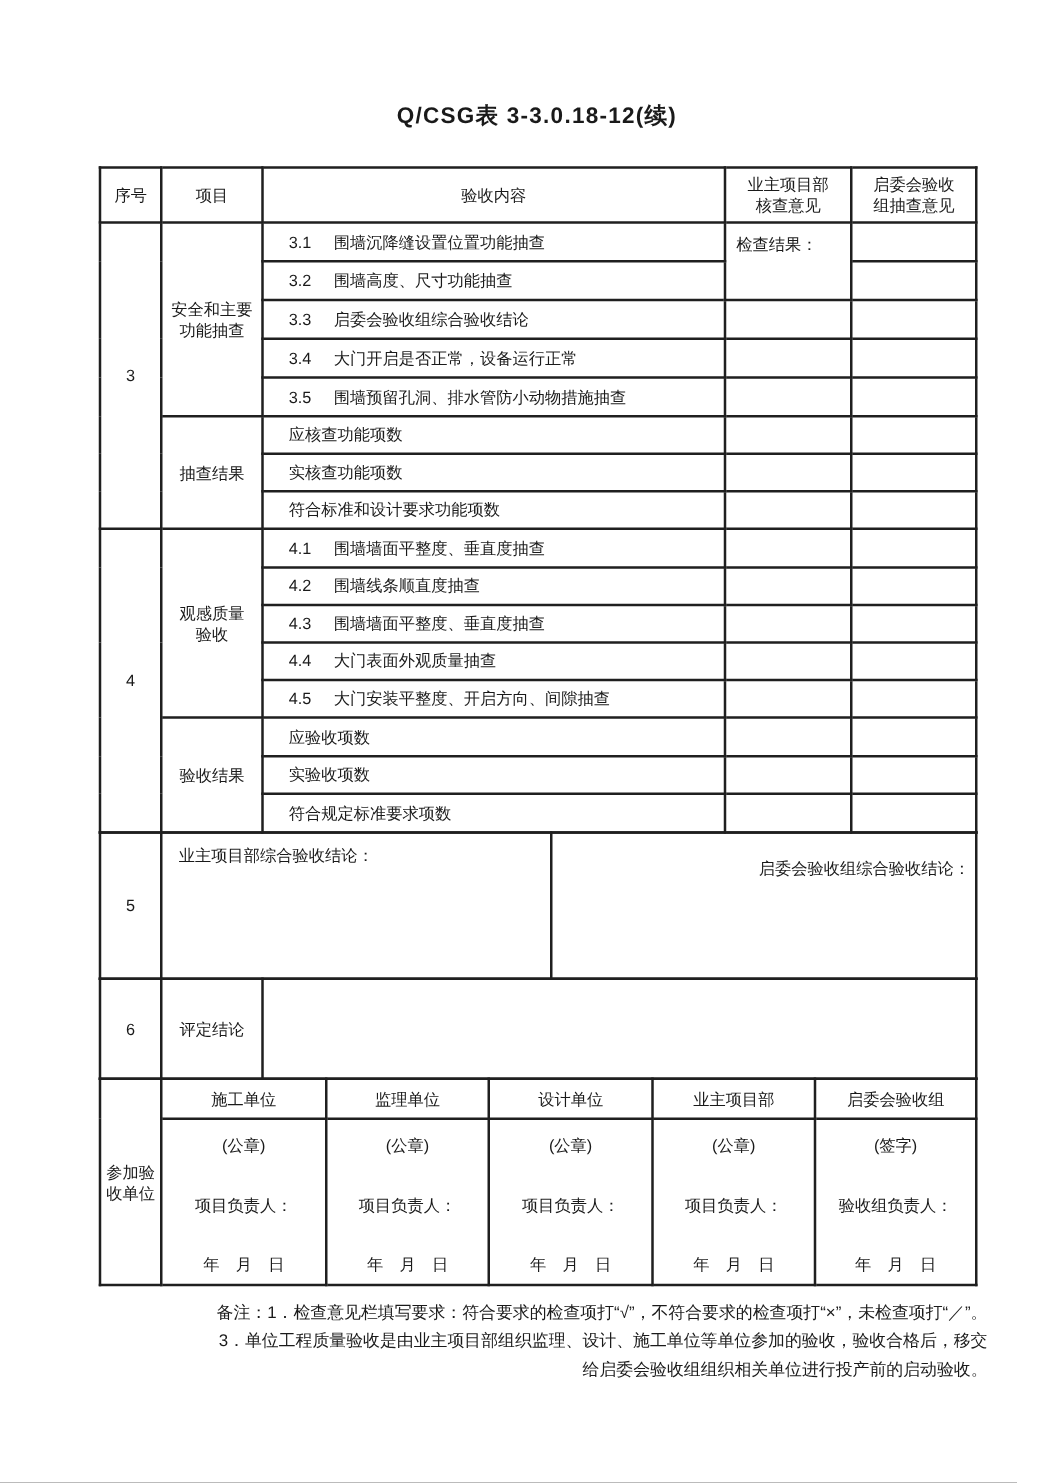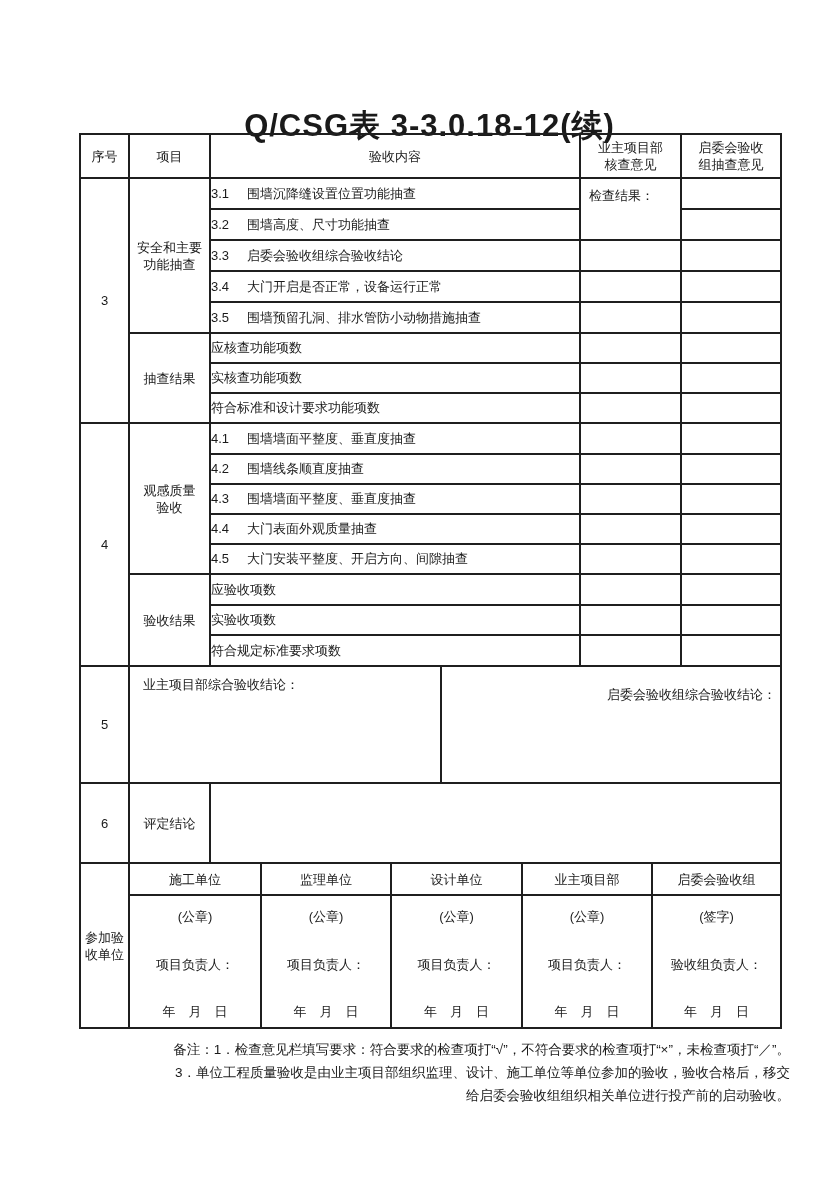--- a/index.html
+++ b/index.html
@@ -2,33 +2,33 @@
 <html><head>
 <meta charset="utf-8">
 <style>
   html,body { margin:0; padding:0; background:#888; }
   .page {
     position:relative; width:838px; height:1186px; margin:0 auto;
     background:#ffffff; color:#1a1a1a;
     font-family:"Liberation Sans","DejaVu Sans",sans-serif;
   }
   .title {
-    position:absolute; left:79px; top:105px; width:701px;
-    text-align:center; font-size:31px; font-weight:bold; letter-spacing:1px;
+    position:absolute; left:79px; top:80px; width:701px;
+    text-align:center; font-size:18px; font-weight:bold; letter-spacing:1px;
     white-space:pre;
   }
   .sheet { position:absolute; left:79px; top:133px; width:678px; }
   table { border-collapse:collapse; table-layout:fixed; width:701px; }
   .t2, .t3, .t4 { margin-top:-2px; }
   td {
     border:2px solid #1f1f1f; font-size:13px; padding:0;
     overflow:hidden; vertical-align:middle;
   }
   td.center { text-align:center; white-space:pre-line; line-height:17px; }
-  td.content { text-align:left; padding-left:0; white-space:nowrap; }
+  td.content { text-align:left; padding-left:20px; white-space:nowrap; }
   .num { display:inline-block; min-width:36px; }
   td.fill {}
   td.topleft { vertical-align:top; text-align:left; padding:8px 4px 0 8px; }
   td.concl-left { vertical-align:top; text-align:left; padding:9px 4px 0 13px;margin-left:24px; }
   td.concl-right { vertical-align:top; text-align:right; padding:19px 4px 0 6px; }
   .sigcell { height:131px; display:flex; flex-direction:column;
     justify-content:space-between; align-items:center;
     padding:13px 2px 8px 2px; box-sizing:border-box; }
   .sigcell > div { line-height:15px; }
   .datetext { white-space:pre; }

